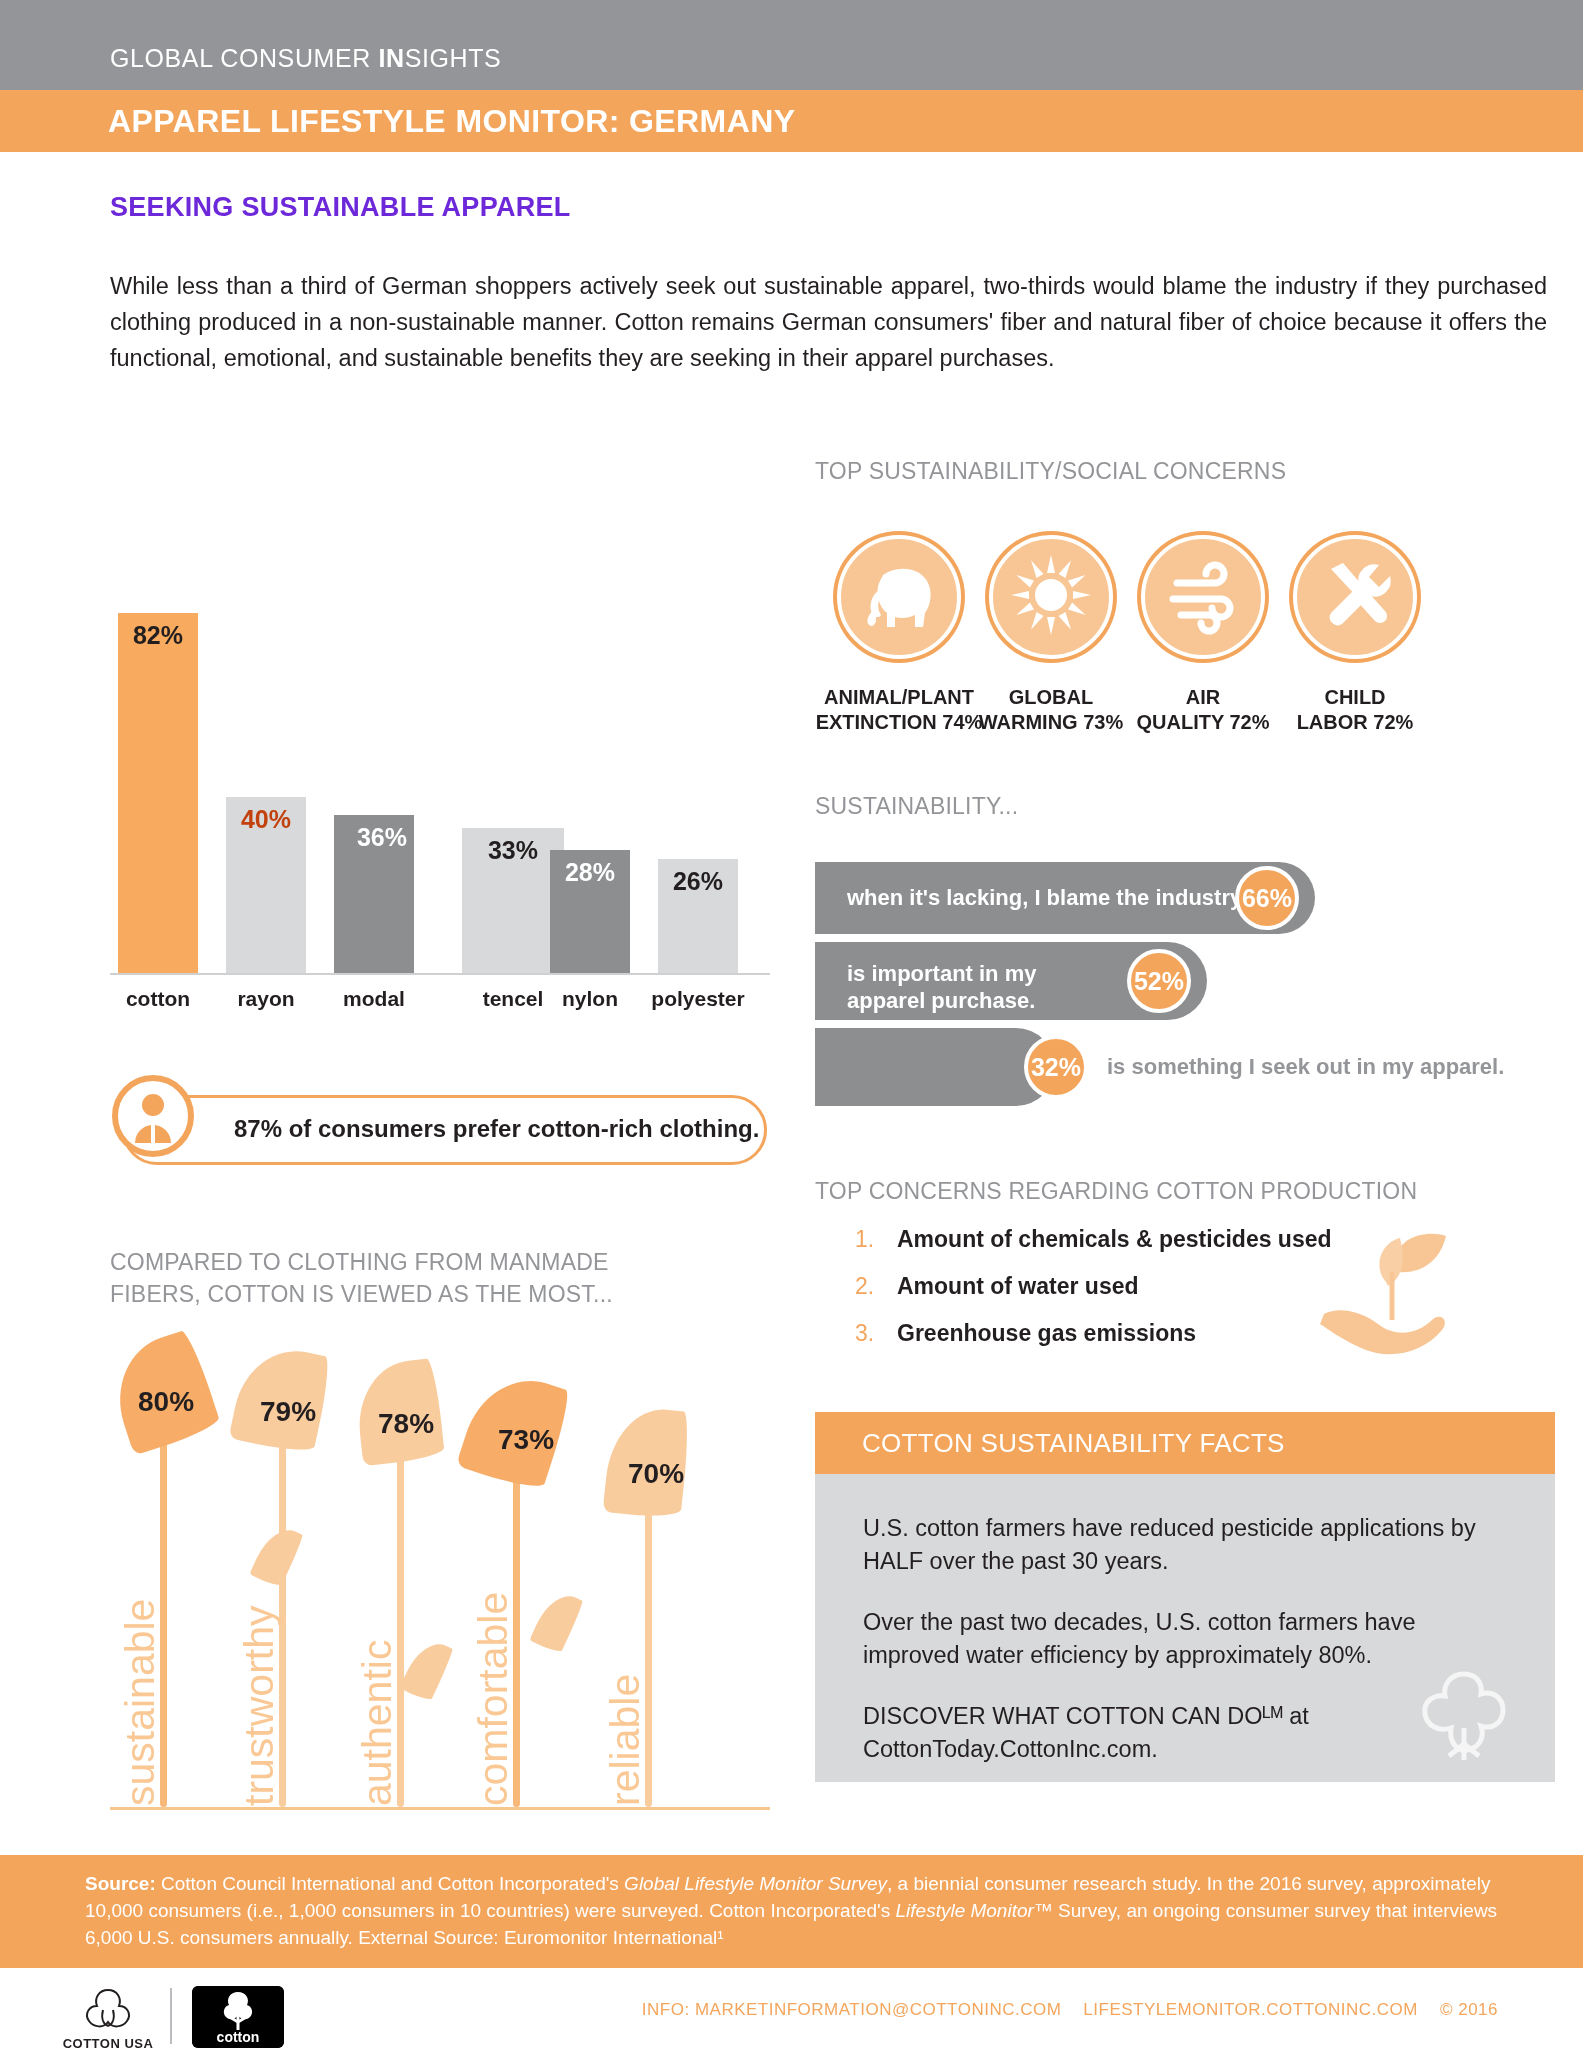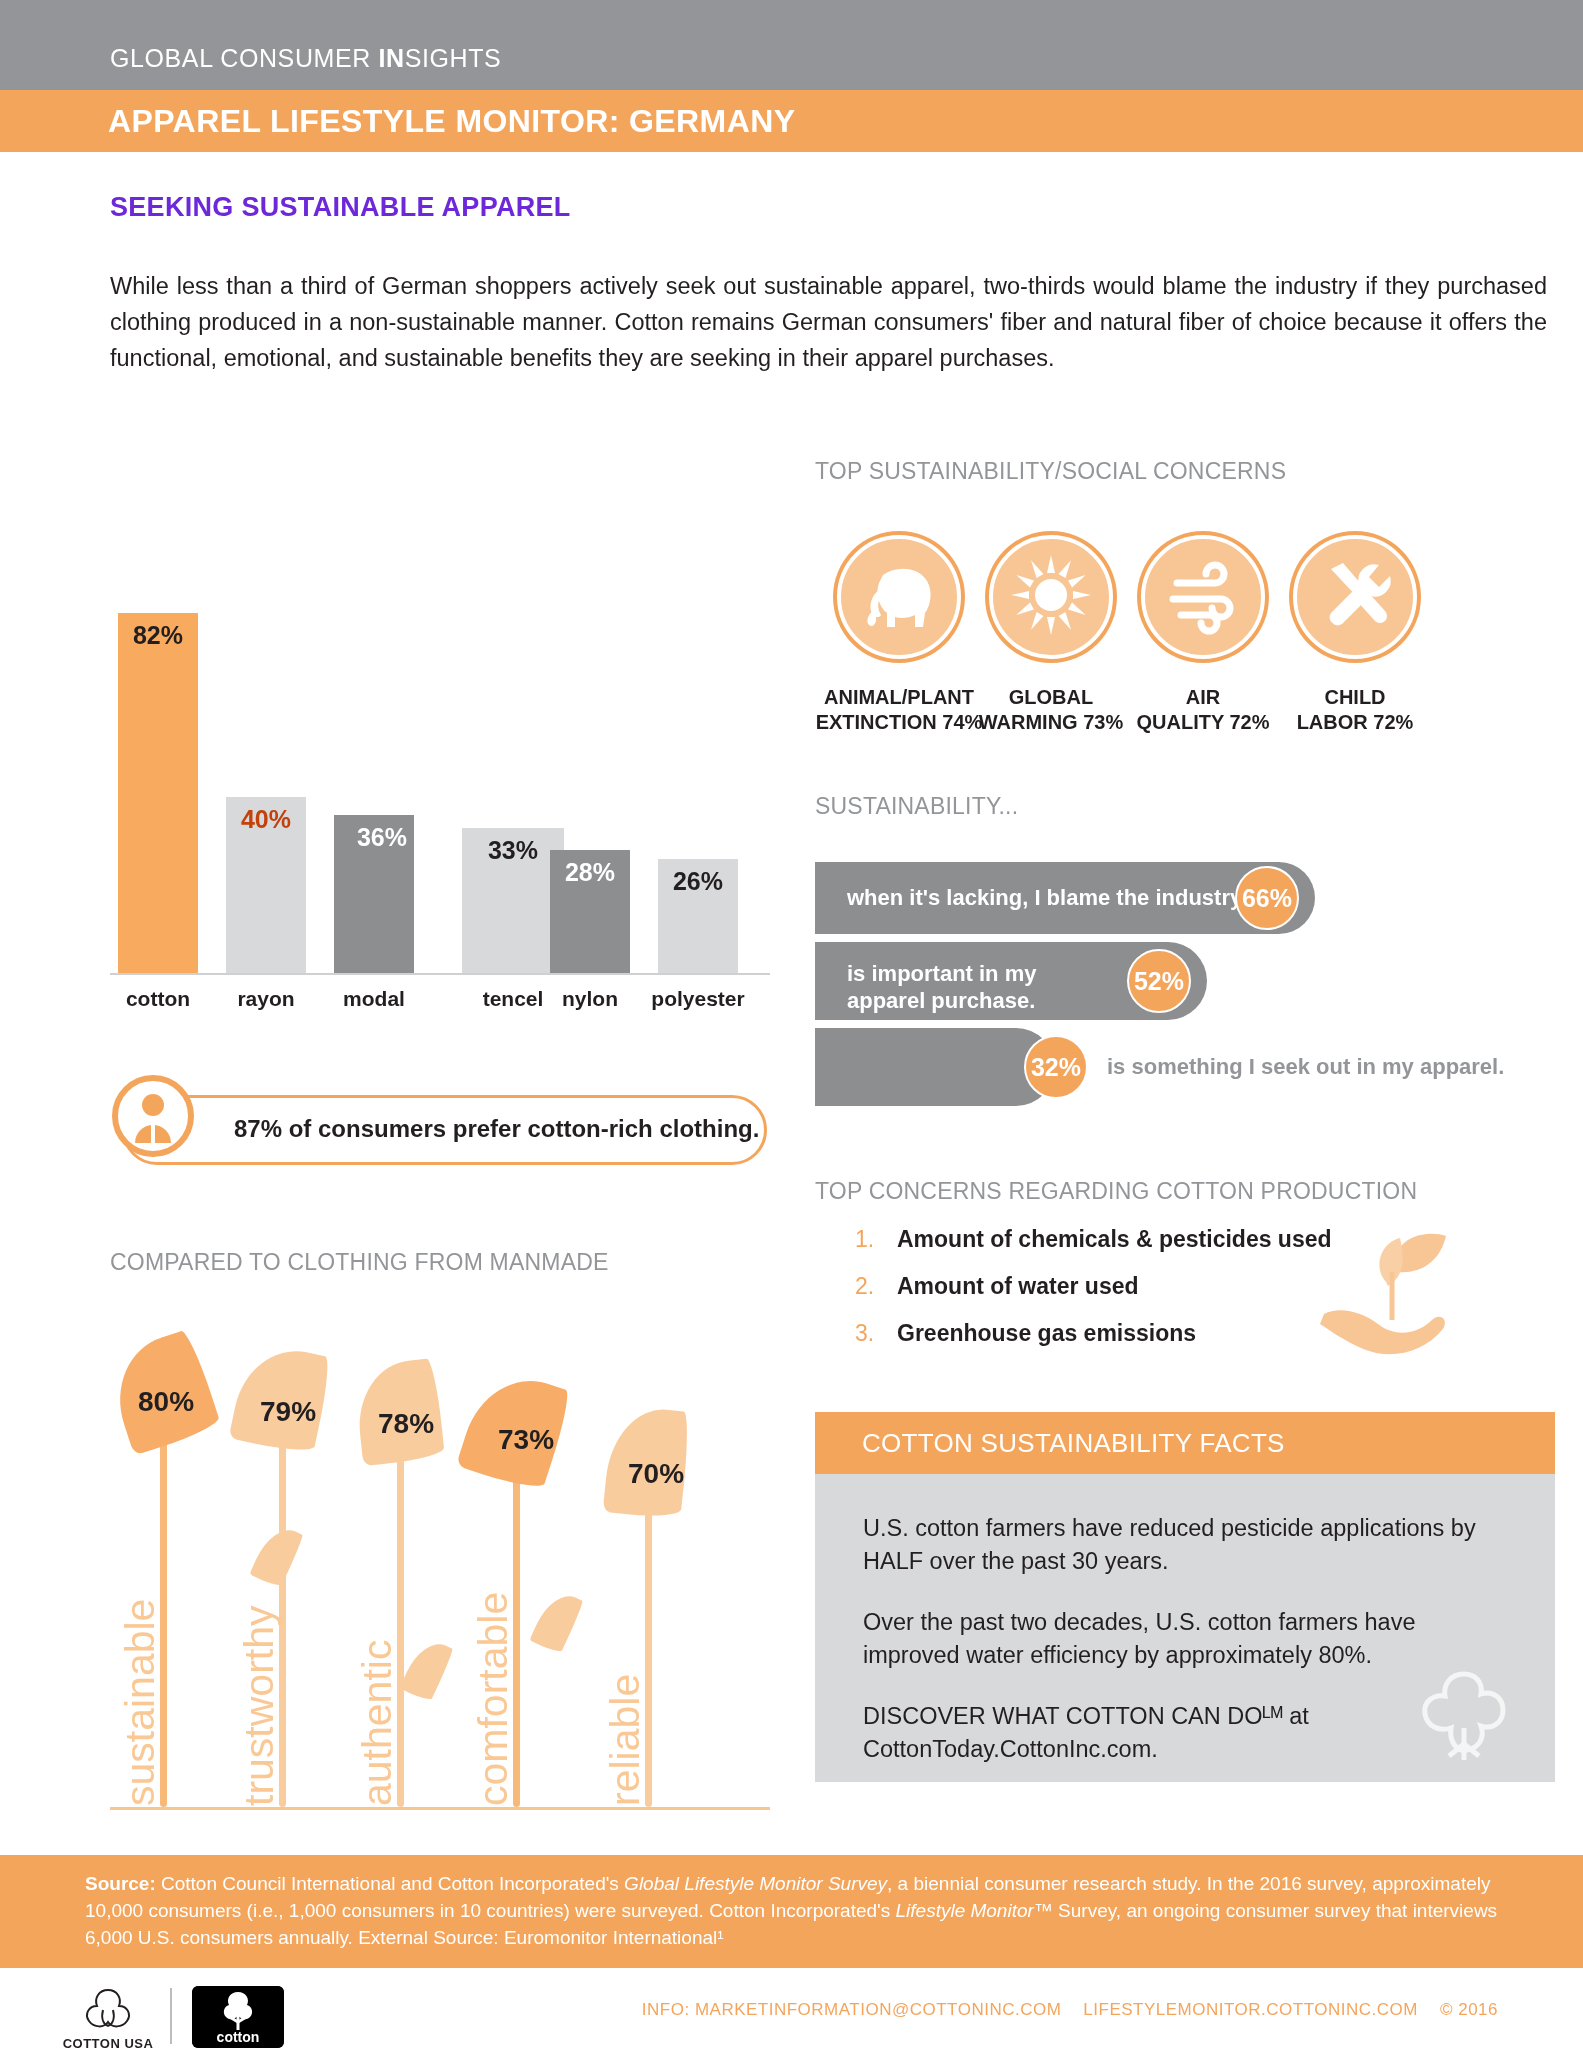--- a/index.html
+++ b/index.html
@@ -115,21 +115,21 @@
   .sust-bars { position: absolute; left: 815px; top: 862px; width: 700px; }
   .sbar {
     position: relative; background: #8c8e90; margin-bottom: 8px;
   }
   .sbar-text {
     position: absolute; color: #ffffff; font-size: 22px; font-weight: 700;
     line-height: 27px; white-space: pre-line;
   }
   .sbubble {
     position: absolute; border-radius: 50%; background: #f4a55c;
-    border: 2px solid #ffffff; color: #ffffff; font-size: 25px; font-weight: 700;
+    border: 4px solid #ffffff; color: #ffffff; font-size: 25px; font-weight: 700;
     display: flex; align-items: center; justify-content: center;
   }
   .sbar-outside {
     position: absolute; color: #939598; font-size: 22px; font-weight: 700;
     white-space: nowrap;
   }
   
   .concerns { position: absolute; left: 855px; top: 1222px; width: 480px; }
   .concern-item { position: relative; height: 47px; }
   .concern-num {
@@ -248,20 +248,21 @@
     <svg width="70" height="70" viewBox="0 0 70 70" style="position:absolute;left:0;top:0;">
       <circle cx="35" cy="24" r="11" fill="#f4a55c"></circle>
       <path d="M17 62 a18 18 0 0 1 36 0 z" fill="#f4a55c"></path>
       <rect x="33" y="44" width="4" height="18" fill="#ffffff"></rect>
     </svg>
   </div>
   <div class="callout-text" style="left:234px; top:1115px;">87% of consumers prefer cotton-rich clothing.</div>
 
   <div class="subhead" style="left:110px; top:1246px; width:640px;">
     <div>COMPARED TO CLOTHING FROM MANMADE</div>
+    <div>FIBERS, COTTON IS VIEWED AS THE MOST...</div>
   </div>
 
   <div class="leafchart">
     <div class="leafbase"></div>
     <div id="leaf-host">
         <div class="stem" style="left: 50px; width: 7px; height: 396px; background: rgb(248, 184, 119); border-radius: 4px;"></div>
         <div style="position: absolute; left: 6px; top: 0px; width: 92px; height: 104px; background: rgb(247, 173, 104); border-radius: 68% 10% / 68% 68% 10% 10%; transform: rotate(-18deg);"></div>
         <div class="leaf-val" style="left: 28px; top: 46px;">80%</div>
         <div class="stem-label" style="left: 54px; bottom: 4px; transform: rotate(-90deg); transform-origin: left bottom; position: absolute;">sustainable</div>
         <div class="stem" style="left: 169px; width: 7px; height: 392px; background: rgb(249, 204, 158); border-radius: 4px;"></div>

